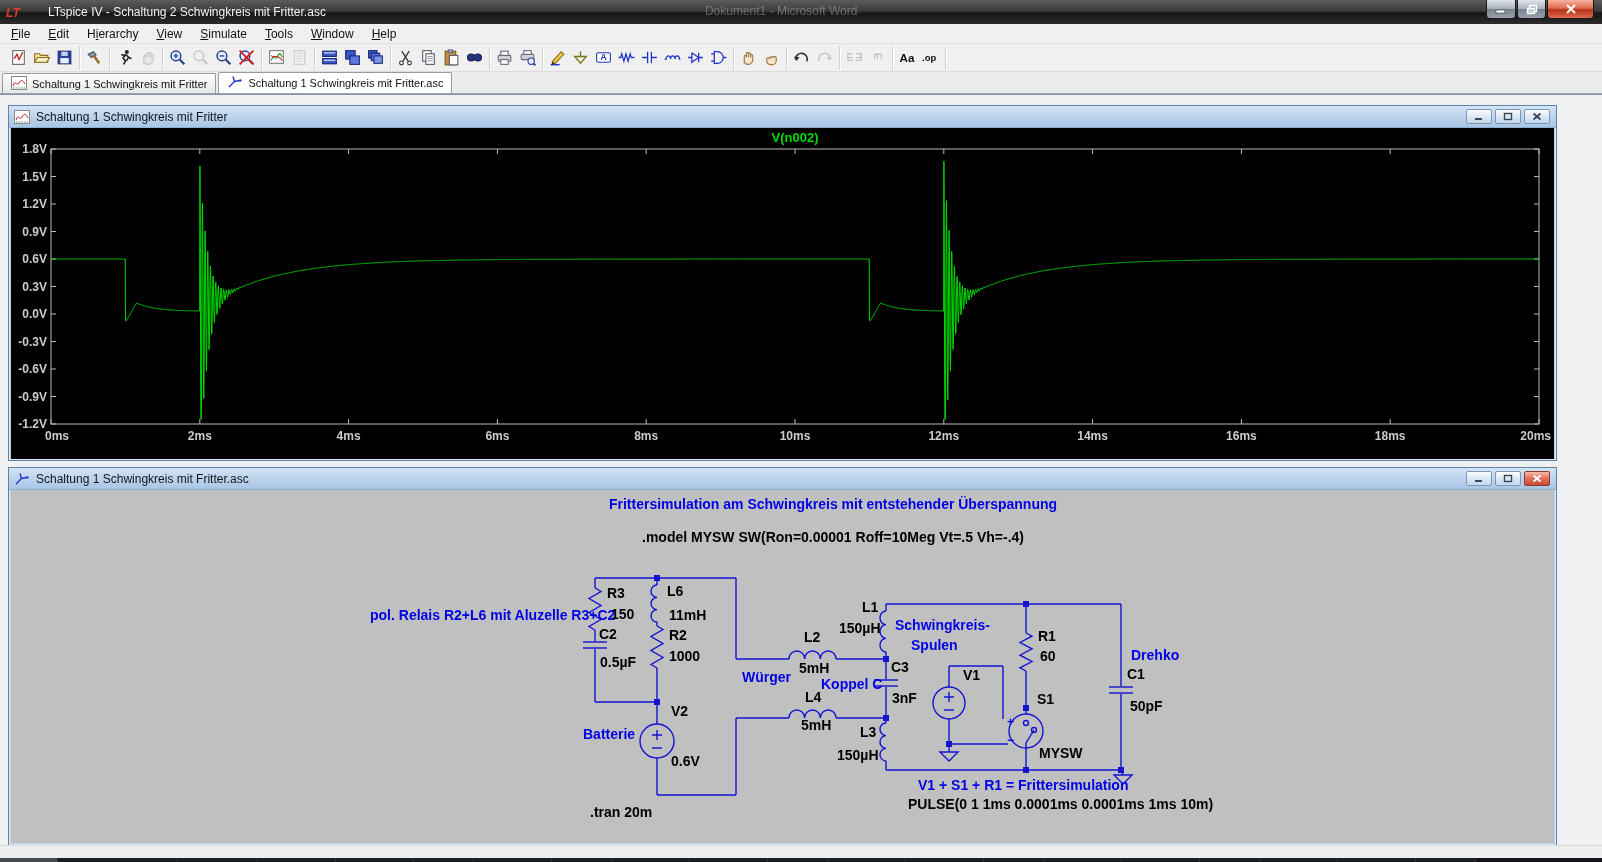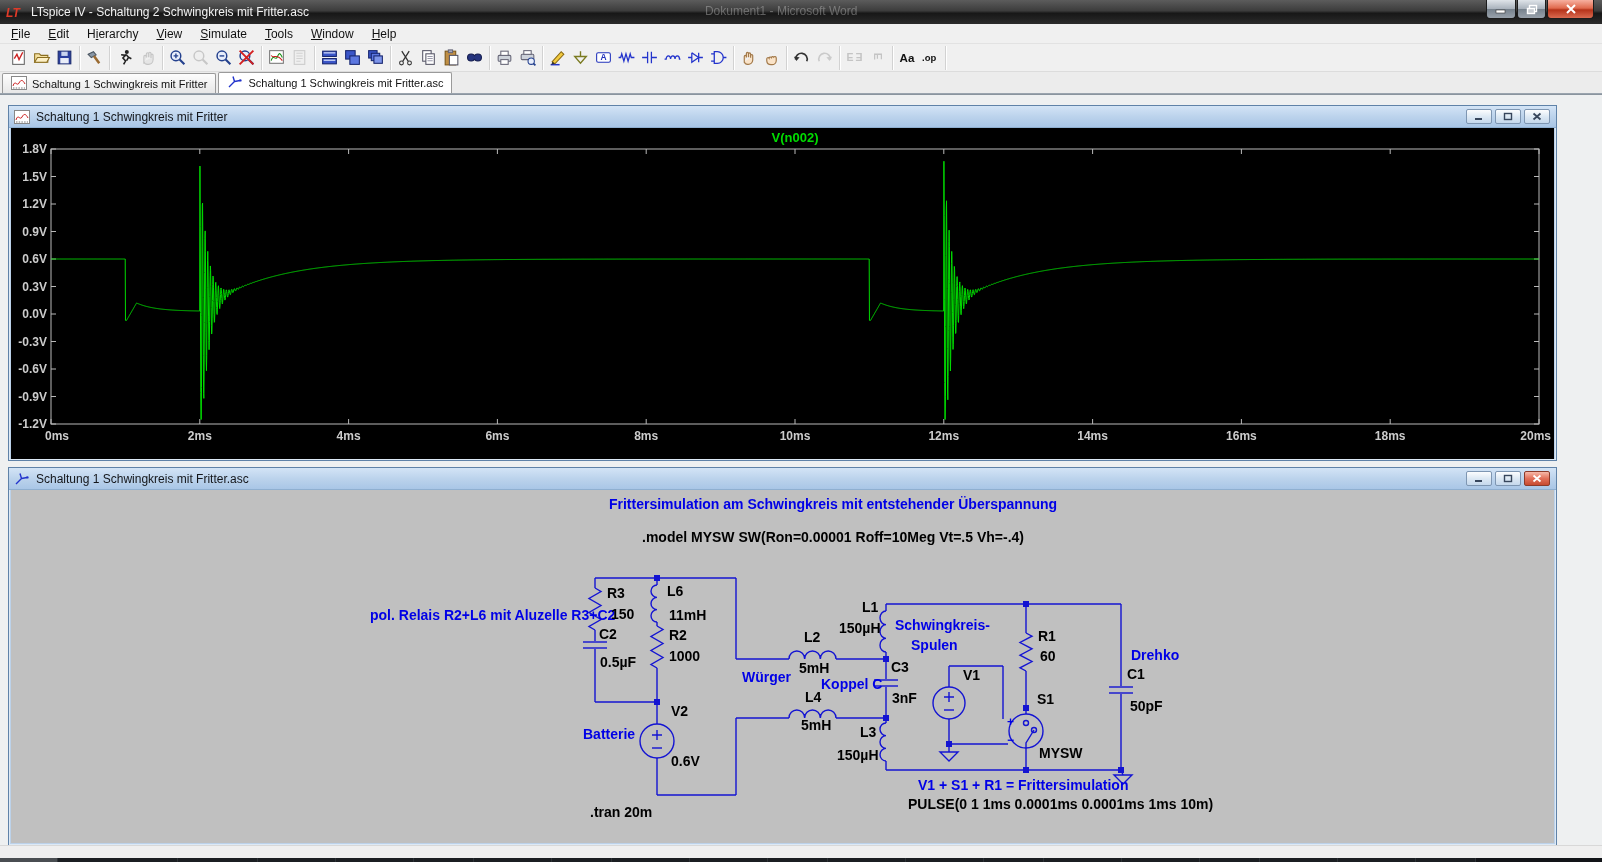--- a/index.html
+++ b/index.html
@@ -4,21 +4,21 @@
 <style>
   html,body{margin:0;padding:0;background:#444;}
   *{box-sizing:border-box;}
   #screen{position:relative;width:1602px;height:862px;overflow:hidden;
     font-family:"Liberation Sans",sans-serif;background:#eef0f1;}
   svg text{font-family:"Liberation Sans",sans-serif;}
 
   
   #titlebar{height:24px;background:linear-gradient(180deg,#5c5c5c 0%,#3c3c3c 45%,#171717 55%,#2b2b2b 100%);
     display:flex;align-items:center;position:relative;color:#f2f2f2;font-size:12px;}
-  #titlebar .app-icon{margin:0 5px 0 6px;display:flex;}
+  #titlebar .app-icon{margin:0 22px 0 6px;display:flex;}
   #bg-window-title{position:absolute;left:44%;top:4px;color:#cfcfcf;opacity:.38;font-size:12px;pointer-events:none;text-align:right;}
   #win-controls{position:absolute;right:8px;top:0;display:flex;}
   .wbtn{height:19px;border:1px solid #1c1c1c;border-top:none;display:flex;align-items:center;justify-content:center;
     background:linear-gradient(180deg,#dfe4e9 0%,#aab3bd 48%,#77828d 52%,#99a2ac 100%);
     border-radius:0 0 4px 4px;margin-left:1px;}
   .wbtn.min{width:30px}.wbtn.restore{width:29px}
   .wbtn.close{width:47px;background:linear-gradient(180deg,#f7b0a0 0%,#e06a4e 45%,#b5331a 55%,#d96a50 100%);}
 
   
   #menubar{height:20px;background:#f0f0f0;display:flex;align-items:center;font-size:12px;color:#111;

